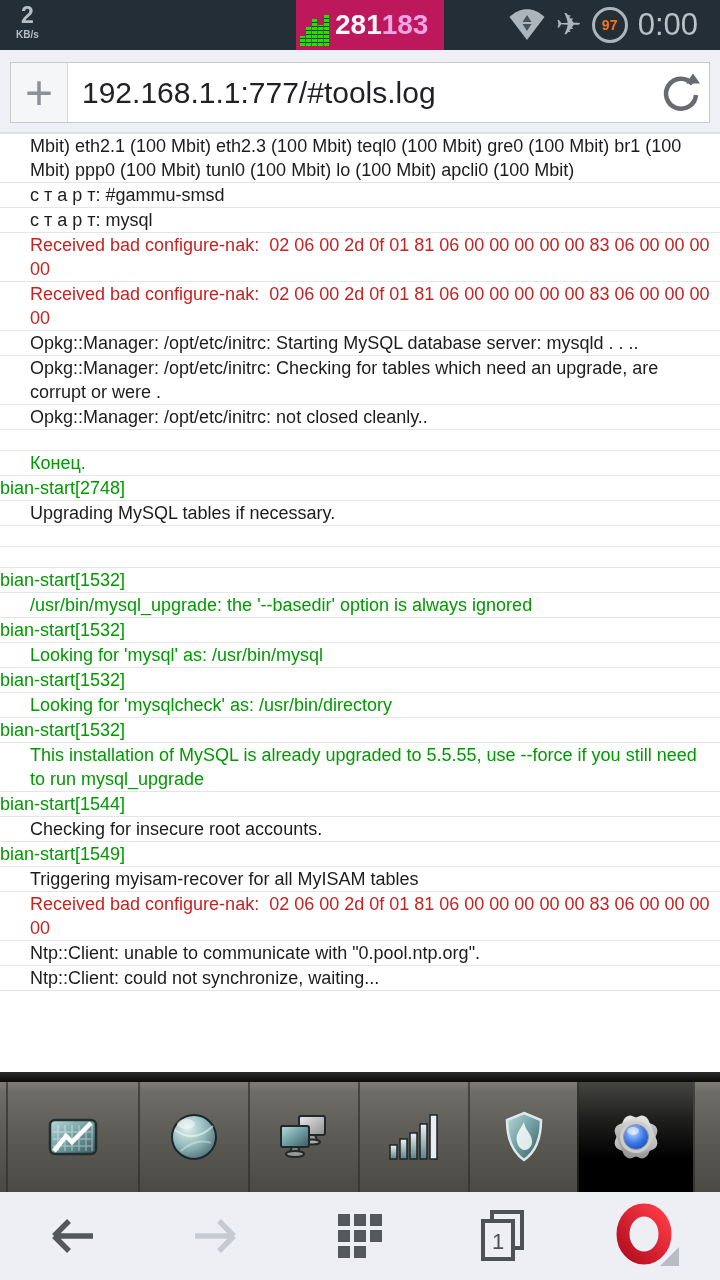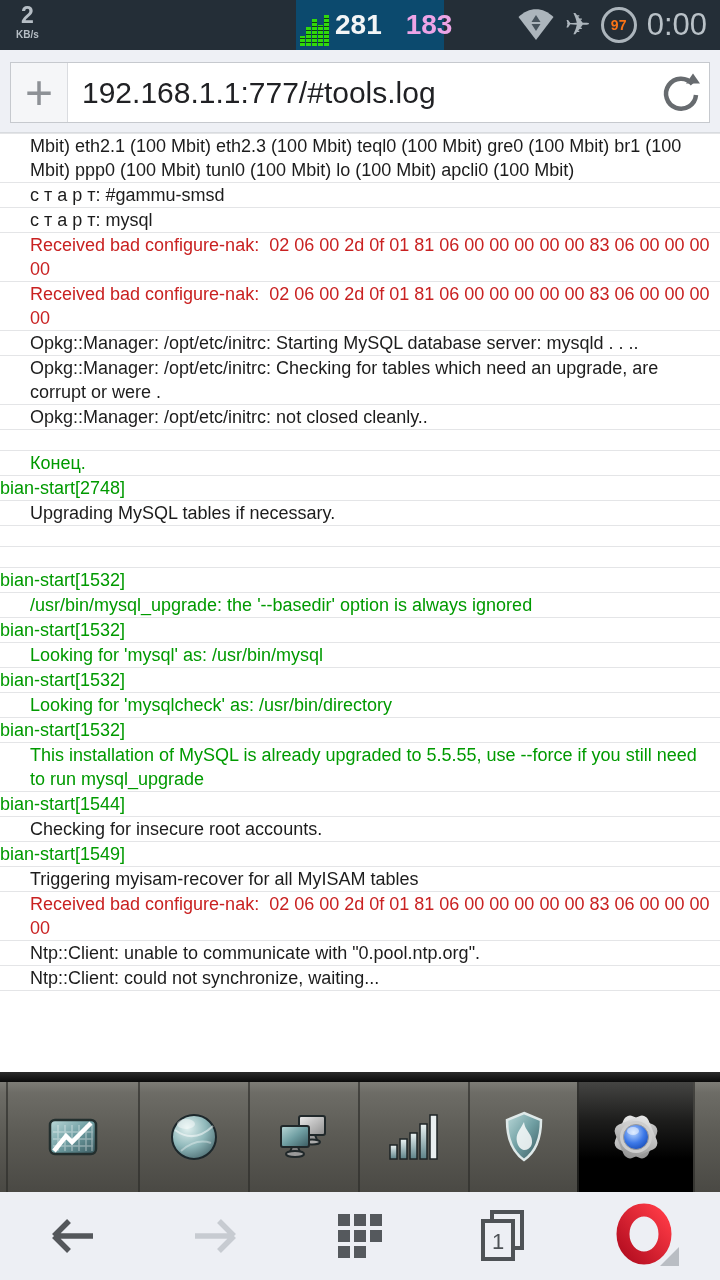--- a/index.html
+++ b/index.html
@@ -7,34 +7,34 @@
     width:720px;height:1280px;position:relative;overflow:hidden;
     background:#fff;font-family:"Liberation Sans",sans-serif;
     -webkit-font-smoothing:antialiased;
   }
 
   
   .statusbar{height:50px;background:#242e37;position:relative;color:#b6bec5;}
   .sb-left{position:absolute;left:16px;top:3px;text-align:center;line-height:1;}
   .sb-speed-val{font-size:23px;font-weight:bold;line-height:24px;}
   .sb-speed-unit{font-size:10px;font-weight:bold;line-height:15px;text-align:center;}
-  .sb-center{position:absolute;left:296px;top:0;width:148px;height:50px;background:#0c4a6e;
+  .sb-center{position:absolute;left:296px;top:0;width:148px;height:50px;background:#be185d;
     display:flex;align-items:center;}
   .traffic-graph{display:flex;align-items:flex-end;height:44px;margin:0 5px 2px 4px;}
   .tg-col{width:5px;margin-right:1px;
     background:repeating-linear-gradient(to top,#30d90b 0px,#30d90b 3px,#0d3d12 3px,#0d3d12 4px);}
   .sb-rx{color:#f3f5f6;font-size:28px;font-weight:bold;}
-  .sb-tx{color:#eda4e6;font-size:28px;font-weight:bold;margin-left:24px;}
+  .sb-tx{color:#eda4e6;font-size:28px;font-weight:bold;margin-left:0;}
   .sb-right{position:absolute;right:6px;top:0;height:50px;display:flex;align-items:center;}
   .sb-right > *{margin-left:10px;}
   .plane-glyph{font-size:31px;color:#acb5bc;line-height:1;transform:translateY(-1px);}
   .batt{width:30px;height:30px;border:3px solid #acb5bc;border-radius:50%;
     display:flex;align-items:center;justify-content:center;
     font-size:14px;font-weight:bold;color:#f97316;}
-  .sb-time{font-size:31px;color:#b9c1c7;margin-right:7px;}
+  .sb-time{font-size:31px;color:#b9c1c7;margin-right:16px;}
 
   
   .urlsec{height:83px;background:#eef0f5;box-sizing:border-box;
     padding:12px 10px 9px 10px;border-bottom:1px solid #d8dbdf;}
   .urlbox{height:100%;background:#fff;border:1px solid #c6c9ce;box-sizing:border-box;
     display:flex;align-items:center;}
   .plusbtn{width:56px;height:100%;background:#f5f6f8;border-right:1px solid #dadce0;
     color:#8d9196;font-size:48px;font-weight:300;line-height:1;
     display:flex;align-items:center;justify-content:center;cursor:pointer;}
   .urltext{flex:1;font-size:30px;color:#202124;padding-left:14px;

